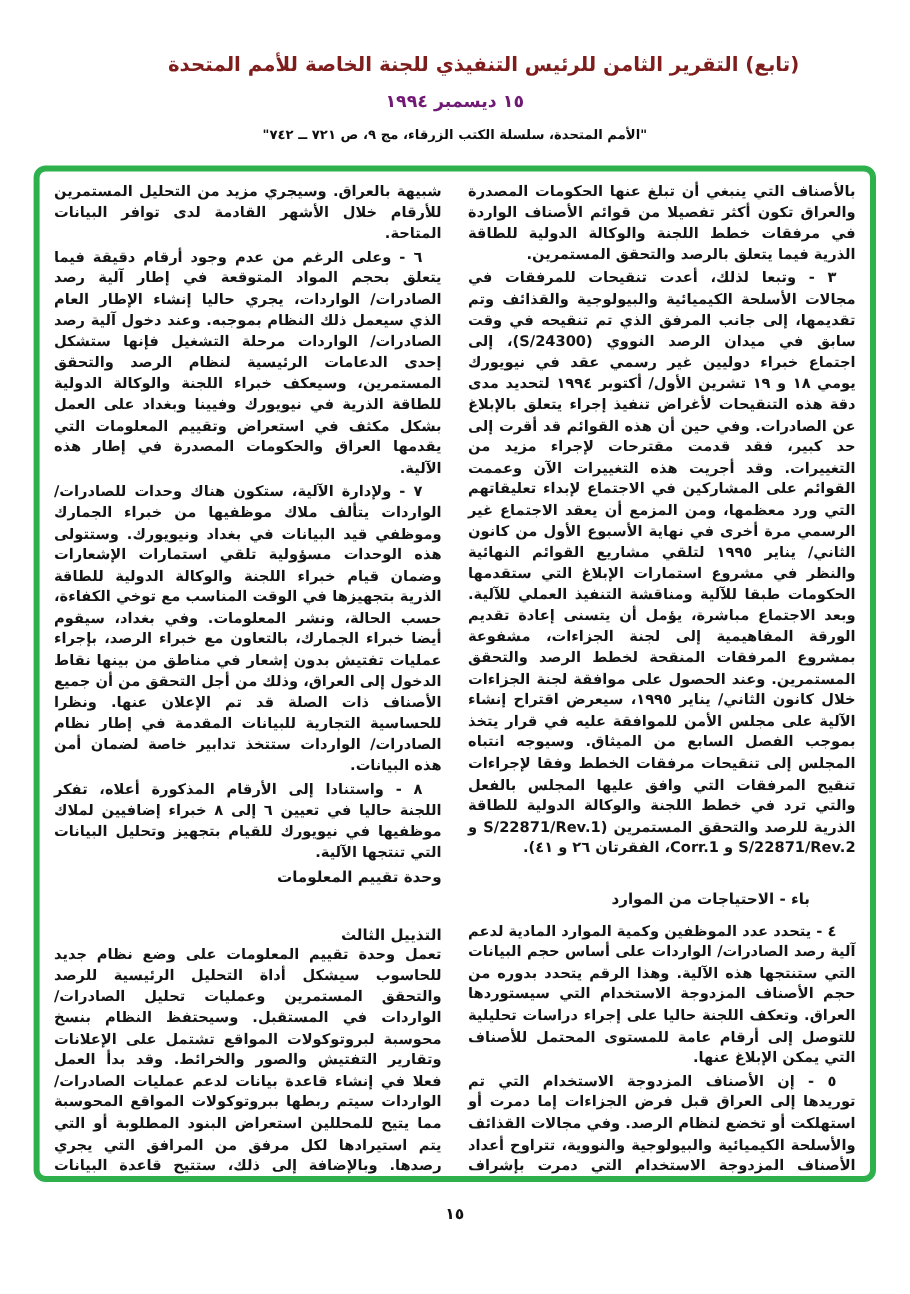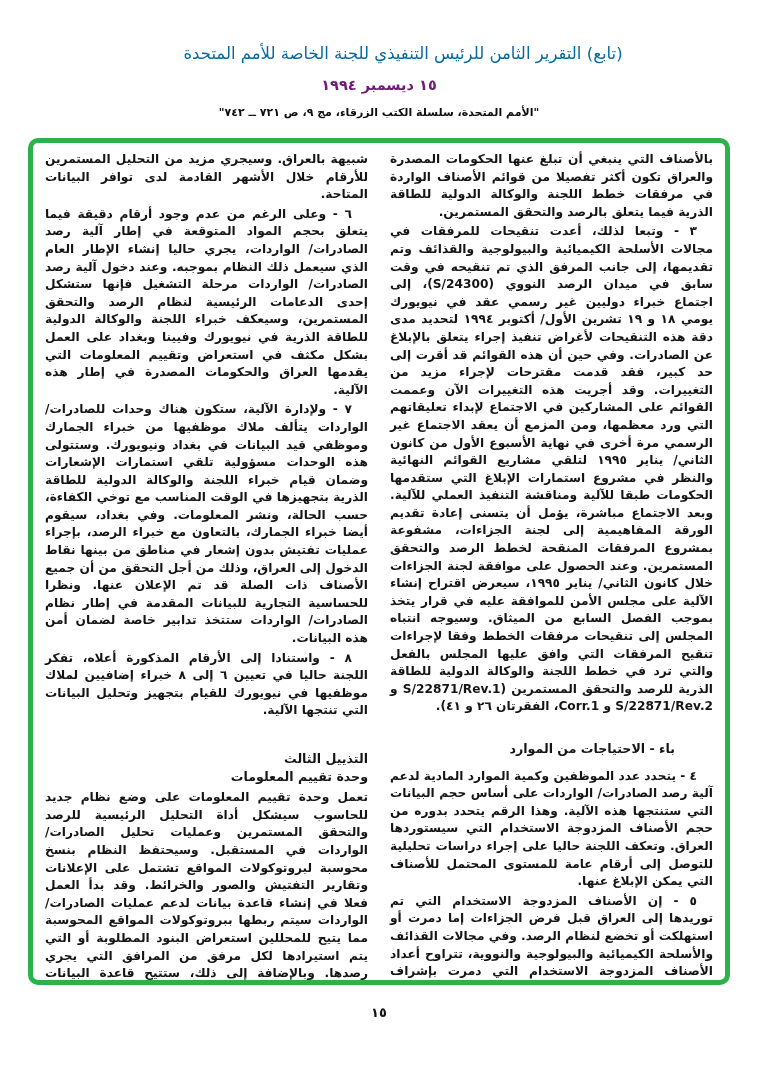--- a/index.html
+++ b/index.html
@@ -18,22 +18,22 @@
     background: #ffffff;
     color: #111111;
   }
   .doc-header {
     text-align: center;
     padding-top: 44px;
     font-weight: bold;
   }
   .doc-title {
     font-size: 16.5px;
-    font-weight: normal;
-    color: #0369a1;
+    font-weight: bold;
+    color: #7f1d1d;
     letter-spacing: 0;
     padding-left: 48px;
   }
   .doc-date {
     font-size: 14.5px;
     font-weight: bold;
     margin-top: 14px;
     color: #701a75;
   }
   .doc-source {
@@ -117,22 +117,22 @@
         <div class="sec-heading">باء -  الاحتياجات من الموارد</div>
         <p class="para para-num">٤ -    يتحدد عدد الموظفين وكمية الموارد المادية لدعم آلية رصد الصادرات/ الواردات على أساس حجم البيانات التي ستنتجها هذه الآلية. وهذا الرقم يتحدد بدوره من حجم الأصناف المزدوجة الاستخدام التي سيستوردها العراق. وتعكف اللجنة حاليا على إجراء دراسات تحليلية للتوصل إلى أرقام عامة للمستوى المحتمل للأصناف التي يمكن الإبلاغ عنها.</p>
         <p class="para para-num">٥ -    إن الأصناف المزدوجة الاستخدام التي تم توريدها إلى العراق قبل فرض الجزاءات إما دمرت أو استهلكت أو تخضع لنظام الرصد. وفي مجالات القذائف والأسلحة الكيميائية والبيولوجية والنووية، تتراوح أعداد الأصناف المزدوجة الاستخدام التي دمرت بإشراف الأمم المتحدة أو يجري رصدها حاليا ما بين ٥٠٠ و ١٠٠٠ قطعة منفصلة. وبافتراض أن هذه الأصناف قد تم استيرادها تقريبا خلال فترة سنتين إلى خمس سنوات، فمن المتوقع ألا يتجاوز عدد شحنات الأصناف المزدوجة الاستخدام الألفين خلال سنة عادية، وتؤكد هذه الأرقام تقييمات أنماط التصدير من البلدان الغربية إلى بلدان</p>
       </div>
 
       <div class="col">
         <p class="para para-cont">شبيهة بالعراق. وسيجري مزيد من التحليل المستمرين للأرقام خلال الأشهر القادمة لدى توافر البيانات المتاحة.</p>
         <p class="para para-num">٦ -    وعلى الرغم من عدم وجود أرقام دقيقة فيما يتعلق بحجم المواد المتوقعة في إطار آلية رصد الصادرات/ الواردات، يجري حاليا إنشاء الإطار العام الذي سيعمل ذلك النظام بموجبه. وعند دخول آلية رصد الصادرات/ الواردات مرحلة التشغيل فإنها ستشكل إحدى الدعامات الرئيسية لنظام الرصد والتحقق المستمرين، وسيعكف خبراء اللجنة والوكالة الدولية للطاقة الذرية في نيويورك وفيينا وبغداد على العمل بشكل مكثف في استعراض وتقييم المعلومات التي يقدمها العراق والحكومات المصدرة في إطار هذه الآلية.</p>
         <p class="para para-num">٧ -    ولإدارة الآلية، ستكون هناك وحدات للصادرات/ الواردات يتألف ملاك موظفيها من خبراء الجمارك وموظفي قيد البيانات في بغداد ونيويورك. وستتولى هذه الوحدات مسؤولية تلقي استمارات الإشعارات وضمان قيام خبراء اللجنة والوكالة الدولية للطاقة الذرية بتجهيزها في الوقت المناسب مع توخي الكفاءة، حسب الحالة، ونشر المعلومات. وفي بغداد، سيقوم أيضا خبراء الجمارك، بالتعاون مع خبراء الرصد، بإجراء عمليات تفتيش بدون إشعار في مناطق من بينها نقاط الدخول إلى العراق، وذلك من أجل التحقق من أن جميع الأصناف ذات الصلة قد تم الإعلان عنها. ونظرا للحساسية التجارية للبيانات المقدمة في إطار نظام الصادرات/ الواردات ستتخذ تدابير خاصة لضمان أمن هذه البيانات.</p>
         <p class="para para-num">٨ -    واستنادا إلى الأرقام المذكورة أعلاه، تفكر اللجنة حاليا في تعيين ٦ إلى ٨ خبراء إضافيين لملاك موظفيها في نيويورك للقيام بتجهيز وتحليل البيانات التي تنتجها الآلية.</p>
+        <div class="app-heading app-heading-second">وحدة تقييم المعلومات</div>
         <div class="app-heading app-heading-first">التذييل الثالث</div>
-        <div class="app-heading app-heading-second">وحدة تقييم المعلومات</div>
         <p class="para para-cont">تعمل وحدة تقييم المعلومات على وضع نظام جديد للحاسوب سيشكل أداة التحليل الرئيسية للرصد والتحقق المستمرين وعمليات تحليل الصادرات/ الواردات في المستقبل. وسيحتفظ النظام بنسخ محوسبة لبروتوكولات المواقع تشتمل على الإعلانات وتقارير التفتيش والصور والخرائط. وقد بدأ العمل فعلا في إنشاء قاعدة بيانات لدعم عمليات الصادرات/ الواردات سيتم ربطها ببروتوكولات المواقع المحوسبة مما يتيح للمحللين استعراض البنود المطلوبة أو التي يتم استيرادها لكل مرفق من المرافق التي يجري رصدها. وبالإضافة إلى ذلك، ستتيح قاعدة البيانات إمكانية استخدام المعلومات لتقييم الحجم الإجمالي للبنود مثل المواد الكيميائية المزدوجة الاستخدام، التي يجري استيرادها للعراق. وبهذه الطريقة، سوف يستطيع الخبراء في أي وقت إجراء تقييمات لقدرات العراق على إنتاج البنود المحظورة سواء في موقع محدد أو على نطاق العراق. كما سيكونون في وضع أفضل لتوجيه رصد اللجنة للمواقع والواردات والتركيز على أكثر القضايا أهمية.</p>
       </div>
 
     </div>
   </div>
 
   <div class="page-number">١٥</div>
 
 </div>
 

